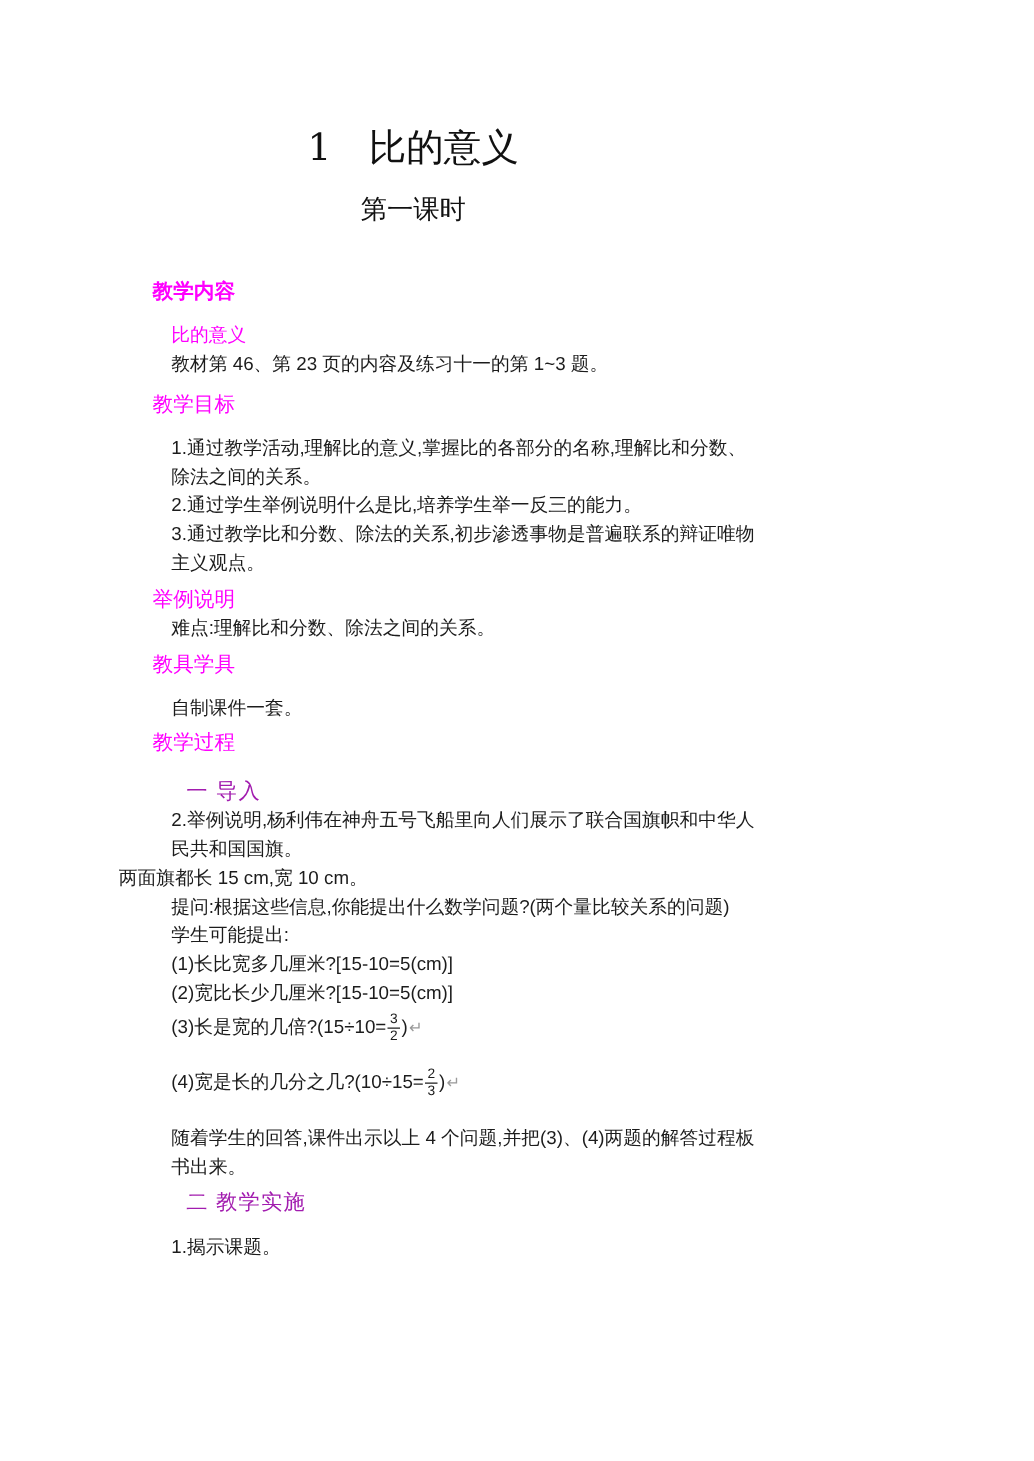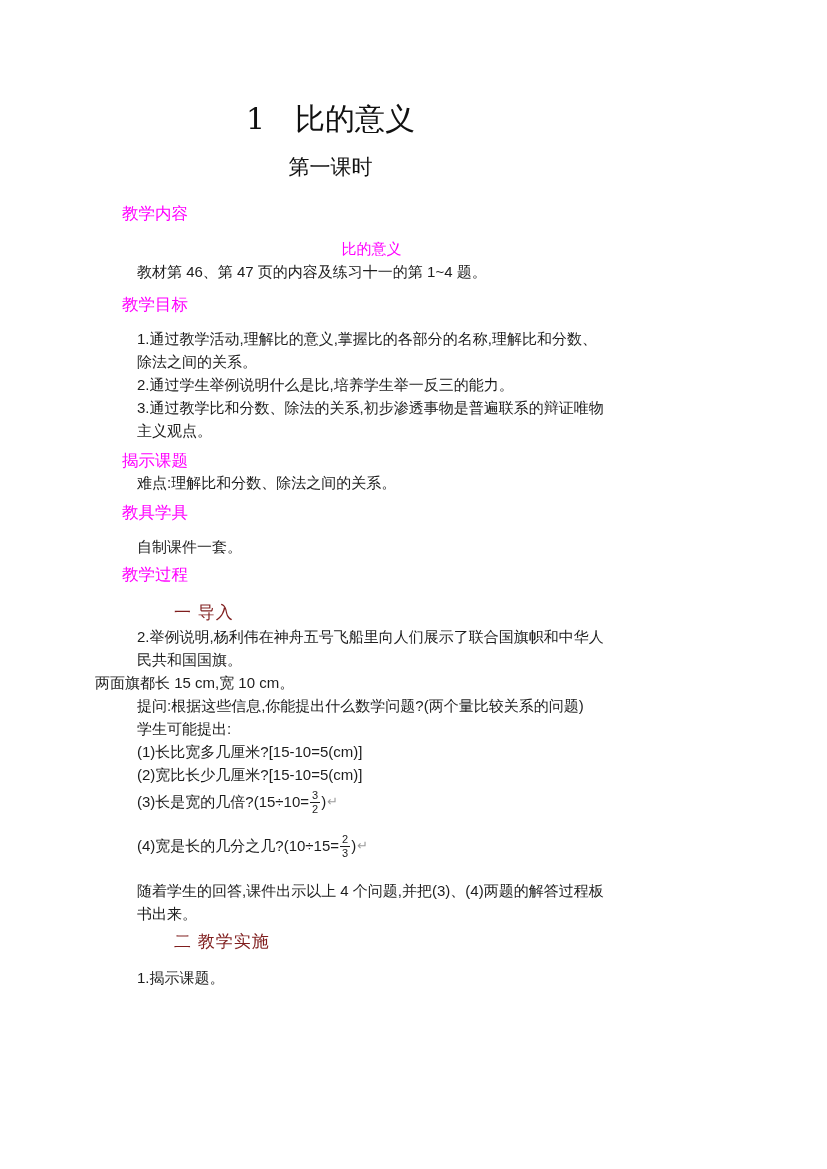--- a/index.html
+++ b/index.html
@@ -29,77 +29,77 @@
     text-align:center;
     color:#111;
     margin:12px 40px 0 0;
   }
   .sec-heading{
     color:#FF00FF;
     font-size:16.5px;line-height:22px;
     margin-left:27px;
   }
   .sub-heading{
-    color:#7f1d1d;
+    color:#a21caf;
     font-size:17px;line-height:24px;
-    margin-left:79px;
+    margin-left:54px;
     letter-spacing:1px;
   }
   .line{
     font-size:15px;line-height:23px;
     color:#1c1c1c;
   }
   .indent{padding-left:42px;}
-  .topic{color:#FF00FF;text-align:center;}
+  .topic{color:#FF00FF;}
   .frac{
     display:inline-block;
     vertical-align:middle;
     text-align:center;
     font-size:11px;
     line-height:1.15;
     margin:0 1px;
     position:relative;top:-1px;
   }
   .frac .num{display:block;border-bottom:1px solid #1c1c1c;padding:0 2px;}
   .frac .den{display:block;padding:0 2px;}
   .ret{
     color:#9a9a9a;
     font-size:13px;
     margin-left:1px;
   }
   .tall-line{min-height:38px;display:flex;}
   
-  .mt-sec1{margin-top:20px;}
+  .mt-sec1{margin-top:40px;font-weight:bold;}
   .mt-13{margin-top:13px;}
   .mt-12{margin-top:12px;}
   .mt-10{margin-top:10px;}
   .mt-7{margin-top:7px;}
   .mt-6{margin-top:6px;}
   .mt-5{margin-top:5px;}
   .mt-4{margin-top:4px;}
   .mt-16{margin-top:16px;}
 </style>
 </head>
 <body>
 
 <div class="page">
 
   <div class="doc-title">1　比的意义</div>
   <div class="doc-subtitle">第一课时</div>
 
   <div class="sec-heading mt-sec1">教学内容</div>
   <div class="line indent topic mt-13">比的意义</div>
-  <div class="line indent">教材第 46、第 47 页的内容及练习十一的第 1~4 题。</div>
+  <div class="line indent">教材第 46、第 23 页的内容及练习十一的第 1~3 题。</div>
 
   <div class="sec-heading mt-10">教学目标</div>
   <div class="line indent mt-12">1.通过教学活动,理解比的意义,掌握比的各部分的名称,理解比和分数、除法之间的关系。</div>
   <div class="line indent">2.通过学生举例说明什么是比,培养学生举一反三的能力。</div>
   <div class="line indent">3.通过教学比和分数、除法的关系,初步渗透事物是普遍联系的辩证唯物主义观点。</div>
 
-  <div class="sec-heading mt-7">揭示课题</div>
+  <div class="sec-heading mt-7">举例说明</div>
   <div class="line indent">难点:理解比和分数、除法之间的关系。</div>
 
   <div class="sec-heading mt-7">教具学具</div>
   <div class="line indent mt-12">自制课件一套。</div>
 
   <div class="sec-heading mt-5">教学过程</div>
 
   <div class="sub-heading mt-16">一 导入</div>
 
   <div class="line indent">2.举例说明,杨利伟在神舟五号飞船里向人们展示了联合国旗帜和中华人民共和国国旗。</div>

